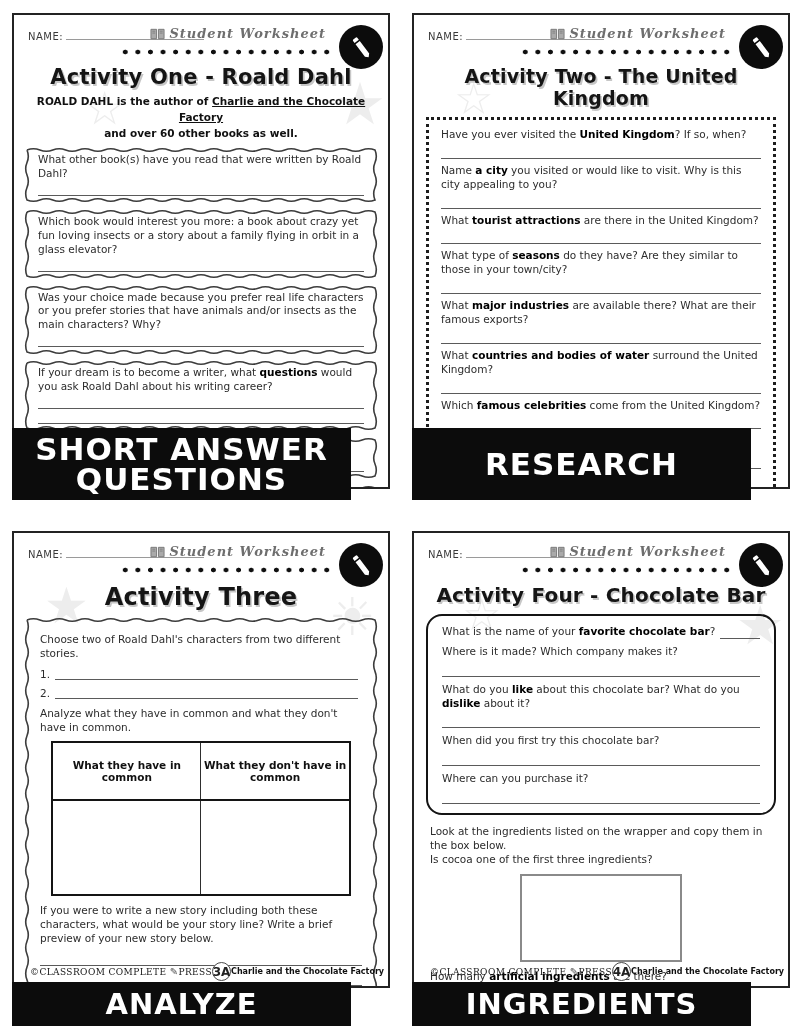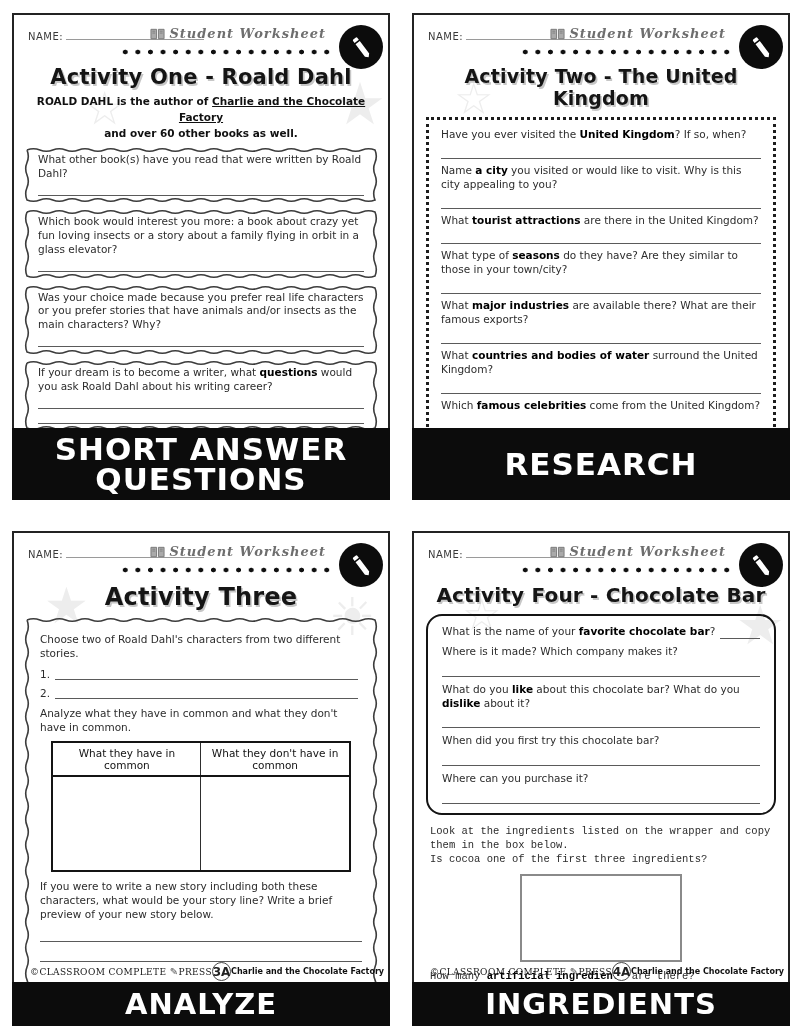--- a/index.html
+++ b/index.html
@@ -6,21 +6,21 @@
   html,body { width:800px; height:1036px; background:#fff; font-family:"DejaVu Sans", sans-serif; }
   .grid { position:relative; width:800px; height:1036px; }
   .quad { position:absolute; width:400px; height:518px; }
   .quad.q1{left:0;top:0}.quad.q2{left:400px;top:0}.quad.q3{left:0;top:518px}.quad.q4{left:400px;top:518px}
 
   .sheet { position:absolute; left:12px; top:13px; width:378px; background:#fff;
            border:2px solid #232323; overflow:hidden; }
   .row-top .sheet { height:476px; }
   .row-bot .sheet { height:457px; }
 
-  .banner { position:absolute; left:12px; width:378px; background:#0c0c0c; color:#fff; z-index:6;
+  .banner { position:absolute; left:12px; width:339px; background:#0c0c0c; color:#fff; z-index:6;
             display:flex; align-items:center; justify-content:center; text-align:center;
             font-weight:700; letter-spacing:1px; }
   .banner.tall { top:428px; height:72px; font-size:31px; line-height:.98; }
   .banner.tall .wrap2 { width:310px; }
   .banner.short { top:464px; height:44px; font-size:29px; }
 
   
   .hdr { position:relative; height:48px; z-index:2; }
   .name { position:absolute; left:14px; top:15px; font-size:10px; color:#3a3a3a; letter-spacing:.5px; }
   .name-line { display:inline-block; width:138px; height:10px; border-bottom:1.2px solid #9a9a9a; margin-left:3px; }
@@ -60,33 +60,33 @@
   .fact { display:flex; align-items:flex-end; margin-top:9px; }
   .fact .num { font-size:10.5px; font-weight:bold; color:#111; }
   .fact .fline { flex:1; height:10px; border-bottom:1.3px solid #5a5a5a; margin-left:5px; }
 
   
   .wavy3 { position:relative; z-index:2; margin:6px 10px 0; padding:10px 16px 10px; }.mt6{margin-top:6px}.mt8{margin-top:8px}
   .chooseitem { display:flex; align-items:flex-end; margin-top:7px; }
   .chooseitem .num { font-size:10.5px; color:#2c2c2c; }
   .chooseitem .fline { flex:1; height:9px; border-bottom:1.3px solid #5a5a5a; margin-left:5px; margin-right:4px; }
   .ctable { width:93%; margin:7px auto 0; border:2px solid #141414; border-collapse:collapse; }
-  .ctable th { font-size:10.5px; color:#111; padding:4px 2px; border-bottom:2px solid #141414; font-weight:normal; }
+  .ctable th { font-size:10.5px; color:#111; padding:16px 2px; border-bottom:2px solid #141414; font-weight:bold; }
   .ctable th + th, .ctable td + td { border-left:1.6px solid #2e2e2e; }
   .ctable td { height:95px; }
   .p3lines .ansline { margin-top:13px; }
 
   
   .roundbox { position:relative; z-index:2; margin:7px 12px 0; border:2px solid #141414;
               border-radius:16px; padding:9px 14px 9px; }
   .q4row { margin-bottom:6px; }
   .q4row .ansline { margin-top:11px; }
   .inlineq { display:flex; align-items:flex-end; }
   .inlineq .fline { flex:1; height:9px; border-bottom:1.3px solid #5a5a5a; margin-left:5px; }
-  .p4wrap { margin:10px 16px 0;font-family:Liberation Mono, monospace; }
+  .p4wrap { margin:10px 16px 0; }
   .sqbox { width:162px; height:88px; border:2px solid #8a8a8a; margin:7px auto 8px; }
 
   
   .footer { position:absolute; left:16px; right:14px; top:429px; z-index:4;
             display:flex; align-items:center; justify-content:space-between; }
   .flogo { font-family:"DejaVu Serif", serif; font-size:9px; letter-spacing:.4px; color:#161616; white-space:nowrap; }
   .flogo .press-ic { color:#555; font-size:10px; }
   .fcode { width:19px; height:19px; border:1.3px solid #4a4a4a; border-radius:50%; background:#fff;
            font-size:12px; font-weight:bold; color:#222; display:flex; align-items:center; justify-content:center; }
   .fright { font-size:8px; font-weight:bold; color:#101010; white-space:nowrap; }

